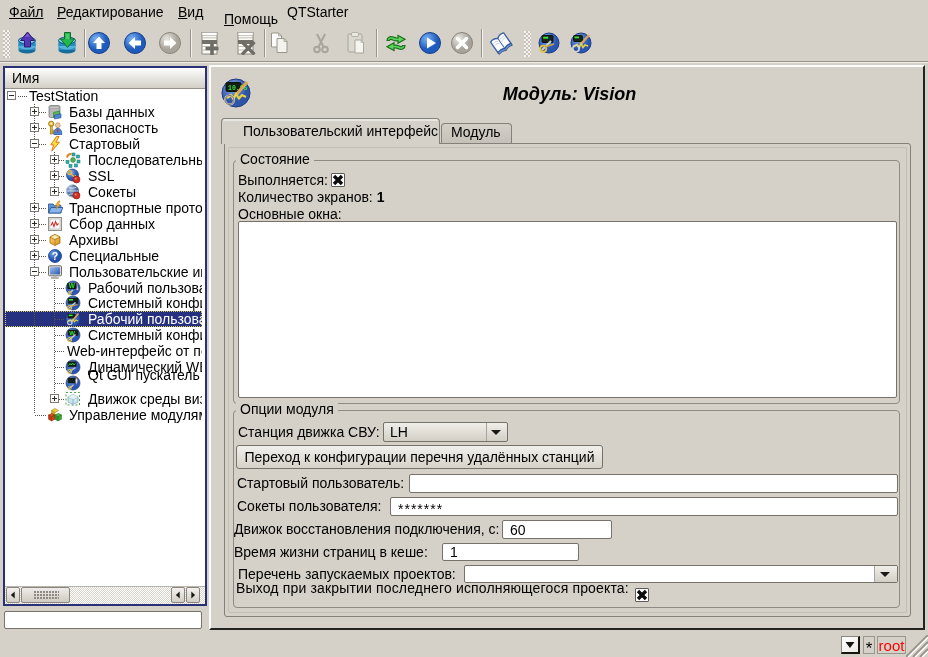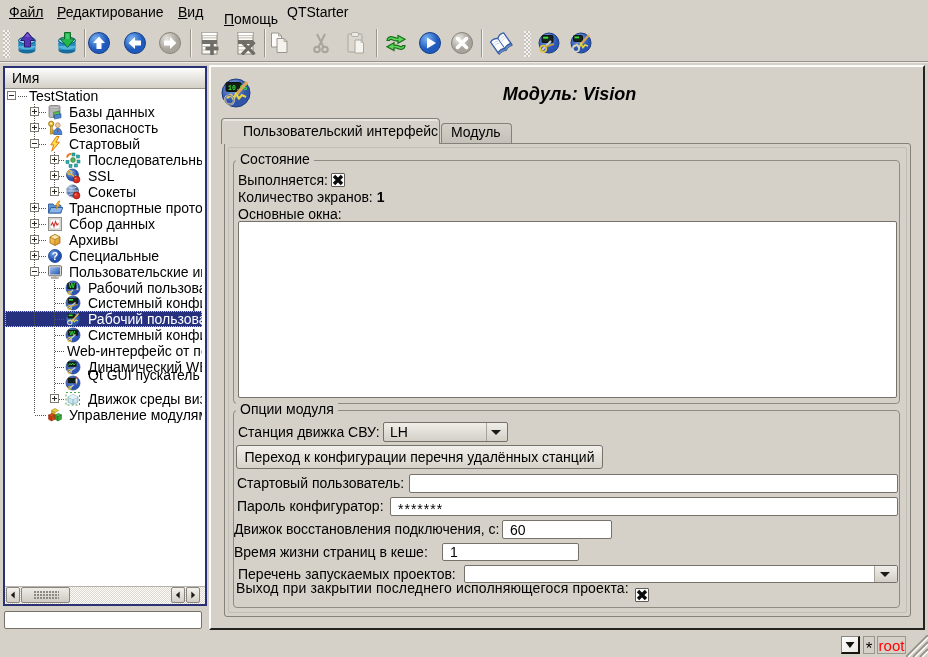--- a/index.html
+++ b/index.html
@@ -520,21 +520,21 @@
 <div class="gb" style="left:233px;top:410px;width:667px;height:198px;"></div>
 <div class="gbl" style="left:236px;top:402px;">Опции модуля</div>
 <div class="lbl" style="left:238px;top:424px;">Станция движка СВУ:</div>
 <div class="a" style="left:383px;top:422px;width:125px;height:20px;background:linear-gradient(#f0eee9,#d3cfc6);border:1px solid #76726a;border-radius:2px;"></div>
 <div class="lbl" style="left:390px;top:424px;">LH</div>
 <div class="a" style="left:486px;top:423px;width:1px;height:18px;background:#a8a49c;"></div>
 <div class="a" style="left:491px;top:430px;width:0;height:0;border-left:5px solid transparent;border-right:5px solid transparent;border-top:5px solid #1a1a18;"></div>
 <div class="a" style="left:236px;top:445px;width:367px;height:24px;background:linear-gradient(#f2f0ec,#d6d2c9);border:1px solid #76726a;border-radius:3px;text-align:center;font-size:14px;line-height:23px;">Переход к конфигурации перечня удалённых станций</div>
 <div class="lbl" style="left:237px;top:475px;">Стартовый пользователь:</div>
 <div class="inp" style="left:409px;top:474px;width:489px;height:19px;"></div>
-<div class="lbl" style="left:237px;top:498px;">Пароль конфигуратор:</div>
+<div class="lbl" style="left:237px;top:498px;">Сокеты пользователя:</div>
 <div class="inp" style="left:390px;top:497px;width:508px;height:19px;line-height:22px;padding-left:7px;font-size:14px;letter-spacing:1px;">*******</div>
 <div class="lbl" style="left:234px;top:521px;">Движок восстановления подключения, с:</div>
 <div class="inp" style="left:502px;top:520px;width:110px;height:19px;line-height:18px;padding-left:7px;font-size:14px;">60</div>
 <div class="lbl" style="left:234px;top:544px;">Время жизни страниц в кеше:</div>
 <div class="inp" style="left:442px;top:543px;width:137px;height:18px;line-height:17px;padding-left:7px;font-size:14px;">1</div>
 <div class="lbl" style="left:238px;top:566px;">Перечень запускаемых проектов:</div>
 <div class="inp" style="left:464px;top:565px;width:434px;height:18px;"></div>
 <div class="a" style="left:874px;top:566px;width:23px;height:16px;background:linear-gradient(#f0eee9,#d3cfc6);border-left:1px solid #a8a49c;border-radius:0 2px 2px 0;"></div>
 <div class="a" style="left:880px;top:572px;width:0;height:0;border-left:5px solid transparent;border-right:5px solid transparent;border-top:5px solid #1a1a18;"></div>
 <div class="lbl" style="left:236px;top:580px;letter-spacing:0.16px;">Выход при закрытии последнего исполняющегося проекта:</div>

